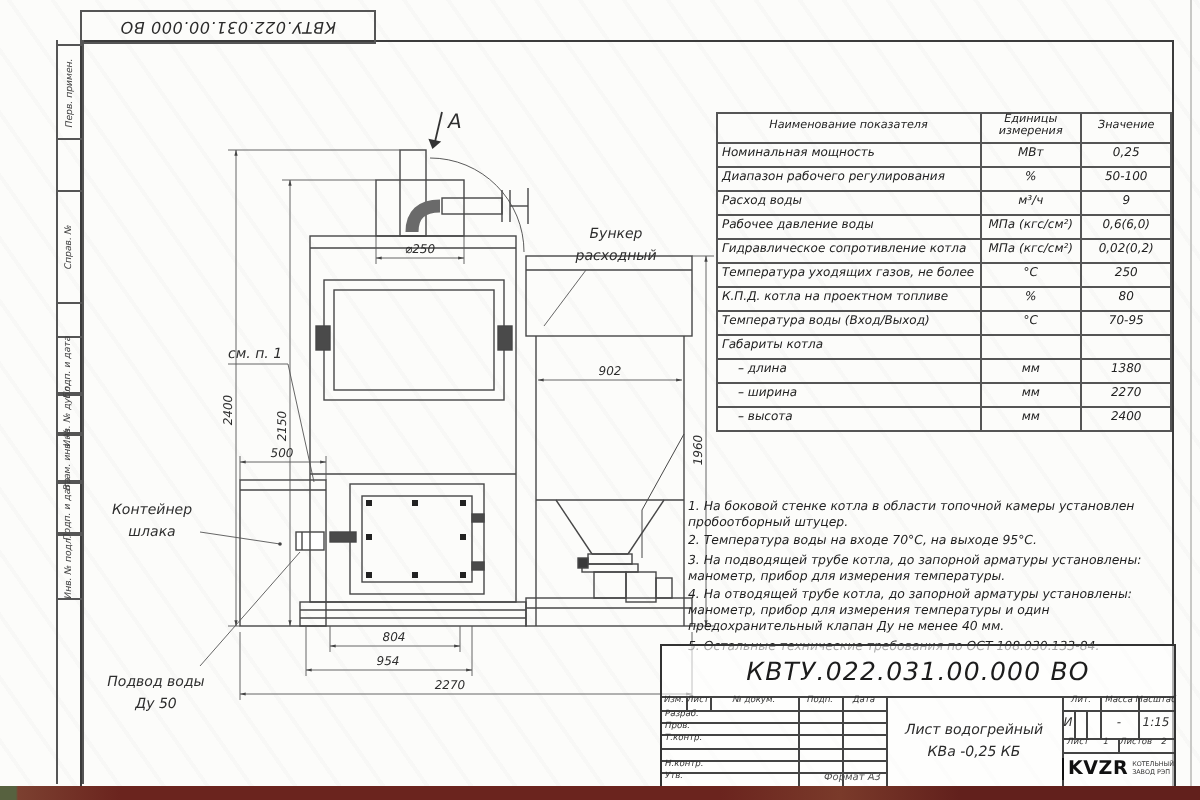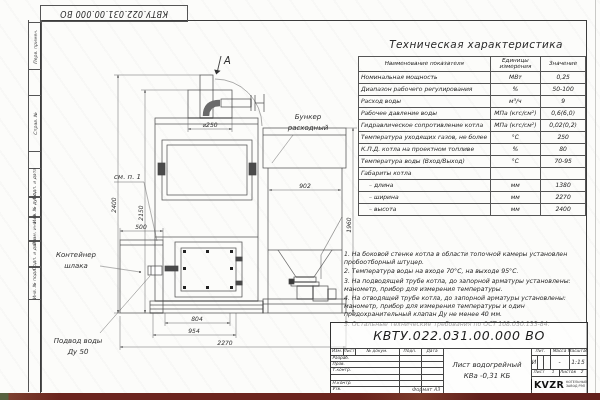--- a/index.html
+++ b/index.html
@@ -239,21 +239,20 @@
       <text x="36" y="223" text-anchor="middle">шлака</text>
       <line x1="60" y1="221" x2="100" y2="227" stroke="#555" stroke-width="0.45"></line>
       <circle cx="100" cy="227" r="0.9" fill="#444" stroke="none"></circle>
 
       <text x="38" y="298" text-anchor="middle">Подвод воды</text>
       <text x="38" y="309" text-anchor="middle">Ду 50</text>
       <line x1="60" y1="288" x2="110" y2="231" stroke="#555" stroke-width="0.45"></line>
     </g>
   </svg>
 
-  <div class="abs tech-title">Техническая характеристика</div>
 
   <table class="tech">
     <tbody>
         <tr class="hd">
       <td class="colname">Наименование показателя</td>
       <td class="colunit">Единицы измерения</td>
       <td class="colval">Значение</td>
     </tr>
     <tr>
           <td>Номинальная мощность</td>
@@ -357,21 +356,21 @@
     <div class="cell" style="left:90px;top:25px;width:22px;height:7px;">Дата</div>
 
     <div class="cell role" style="left:0;top:32px;width:24px;height:6px;">Разраб.</div>
     <div class="cell role" style="left:0;top:38px;width:24px;height:6px;">Пров.</div>
     <div class="cell role" style="left:0;top:44px;width:24px;height:7px;">Т.контр.</div>
     <div class="cell role" style="left:0;top:57px;width:24px;height:6px;">Н.контр.</div>
     <div class="cell role" style="left:0;top:63px;width:24px;height:7px;">Утв.</div>
 
     <div class="prod abs">
       <span>Лист водогрейный</span>
-      <span>КВа -0,31  КБ</span>
+      <span>КВа -0,25  КБ</span>
     </div>
 
     <div class="cell" style="left:200px;top:25px;width:19px;height:7px;">Лит.</div>
     <div class="cell" style="left:219px;top:25px;width:19px;height:7px;">Масса</div>
     <div class="cell" style="left:238px;top:25px;width:18px;height:7px;">Масштаб</div>
     <div class="cell" style="left:200px;top:32px;width:6px;height:14px;font-size:6px;">И</div>
     <div class="cell" style="left:219px;top:32px;width:19px;height:14px;font-size:6px;">-</div>
     <div class="cell" style="left:238px;top:32px;width:18px;height:14px;font-size:6px;">1:15</div>
     <div class="cell" style="left:200px;top:46px;width:16px;height:7px;">Лист</div>
     <div class="cell" style="left:216px;top:46px;width:12px;height:7px;">1</div>

